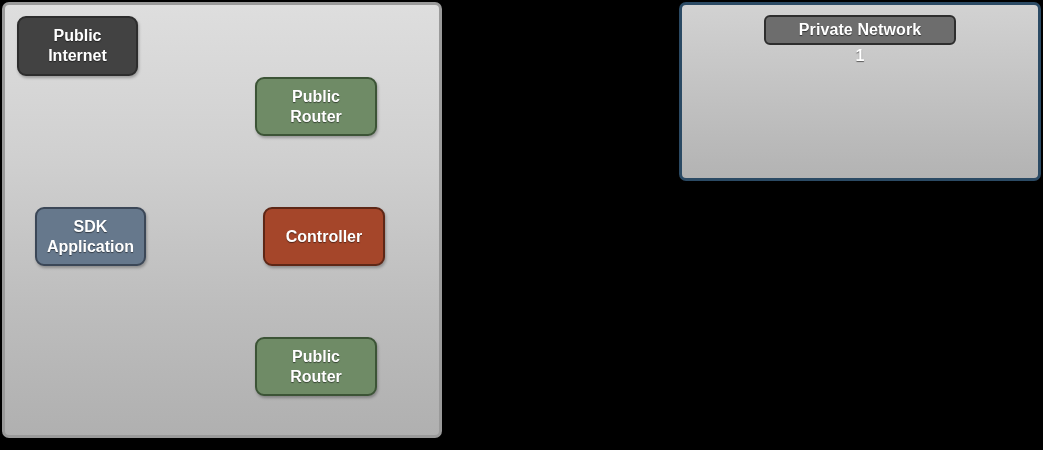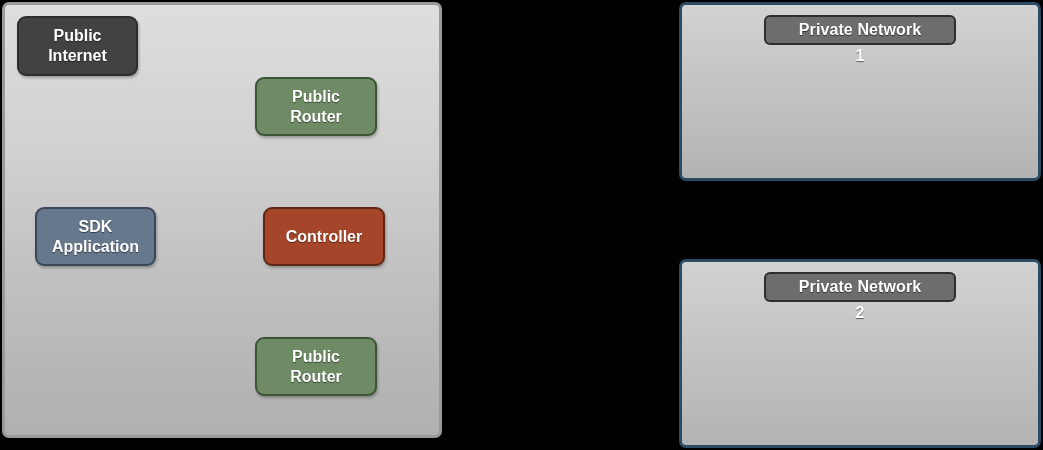--- a/index.html
+++ b/index.html
@@ -92,21 +92,21 @@
     left: 12px;
     top: 11px;
     width: 121px;
     height: 60px;
     background: #424242;
     border: 2px solid #2d2d2d;
   }
   .node-sdk {
     left: 30px;
     top: 202px;
-    width: 121px;
+    width: 111px;
     height: 59px;
     background: #66788c;
     border: 2px solid #3b4757;
   }
   .node-controller {
     left: 250px;
     top: 202px;
     width: 122px;
     height: 59px;
     background: #a5462a;
@@ -143,19 +143,14 @@
     <div class="node node-router-green node-pubrouter-2">Public
 Router</div>
   </div>
 
   <div class="panel panel-private panel-private-1">
 
     <div class="net-badge">Private Network 1</div>
 
   </div>
 
-  <div class="panel panel-private panel-private-2">
-
-    <div class="net-badge">Private Network 2</div>
-
-  </div>
 
 </div>
 
 </body></html>

